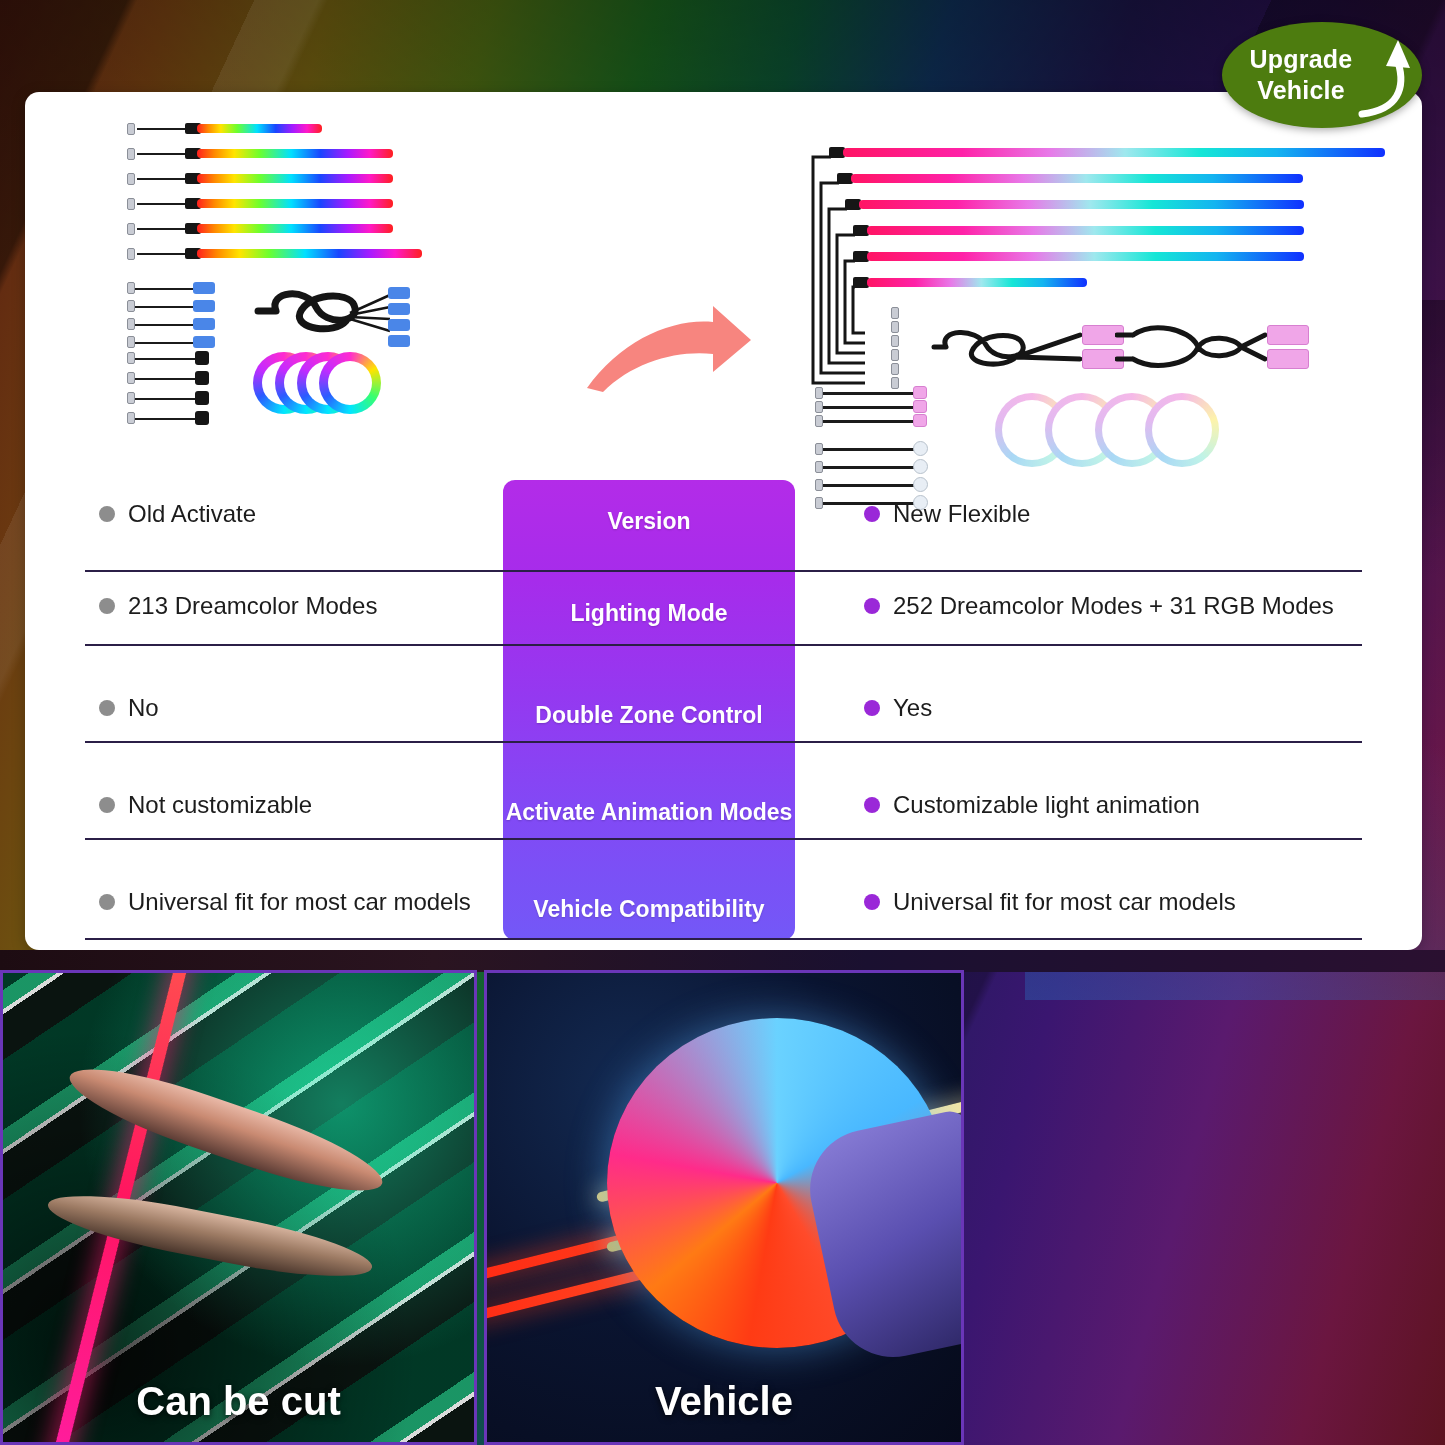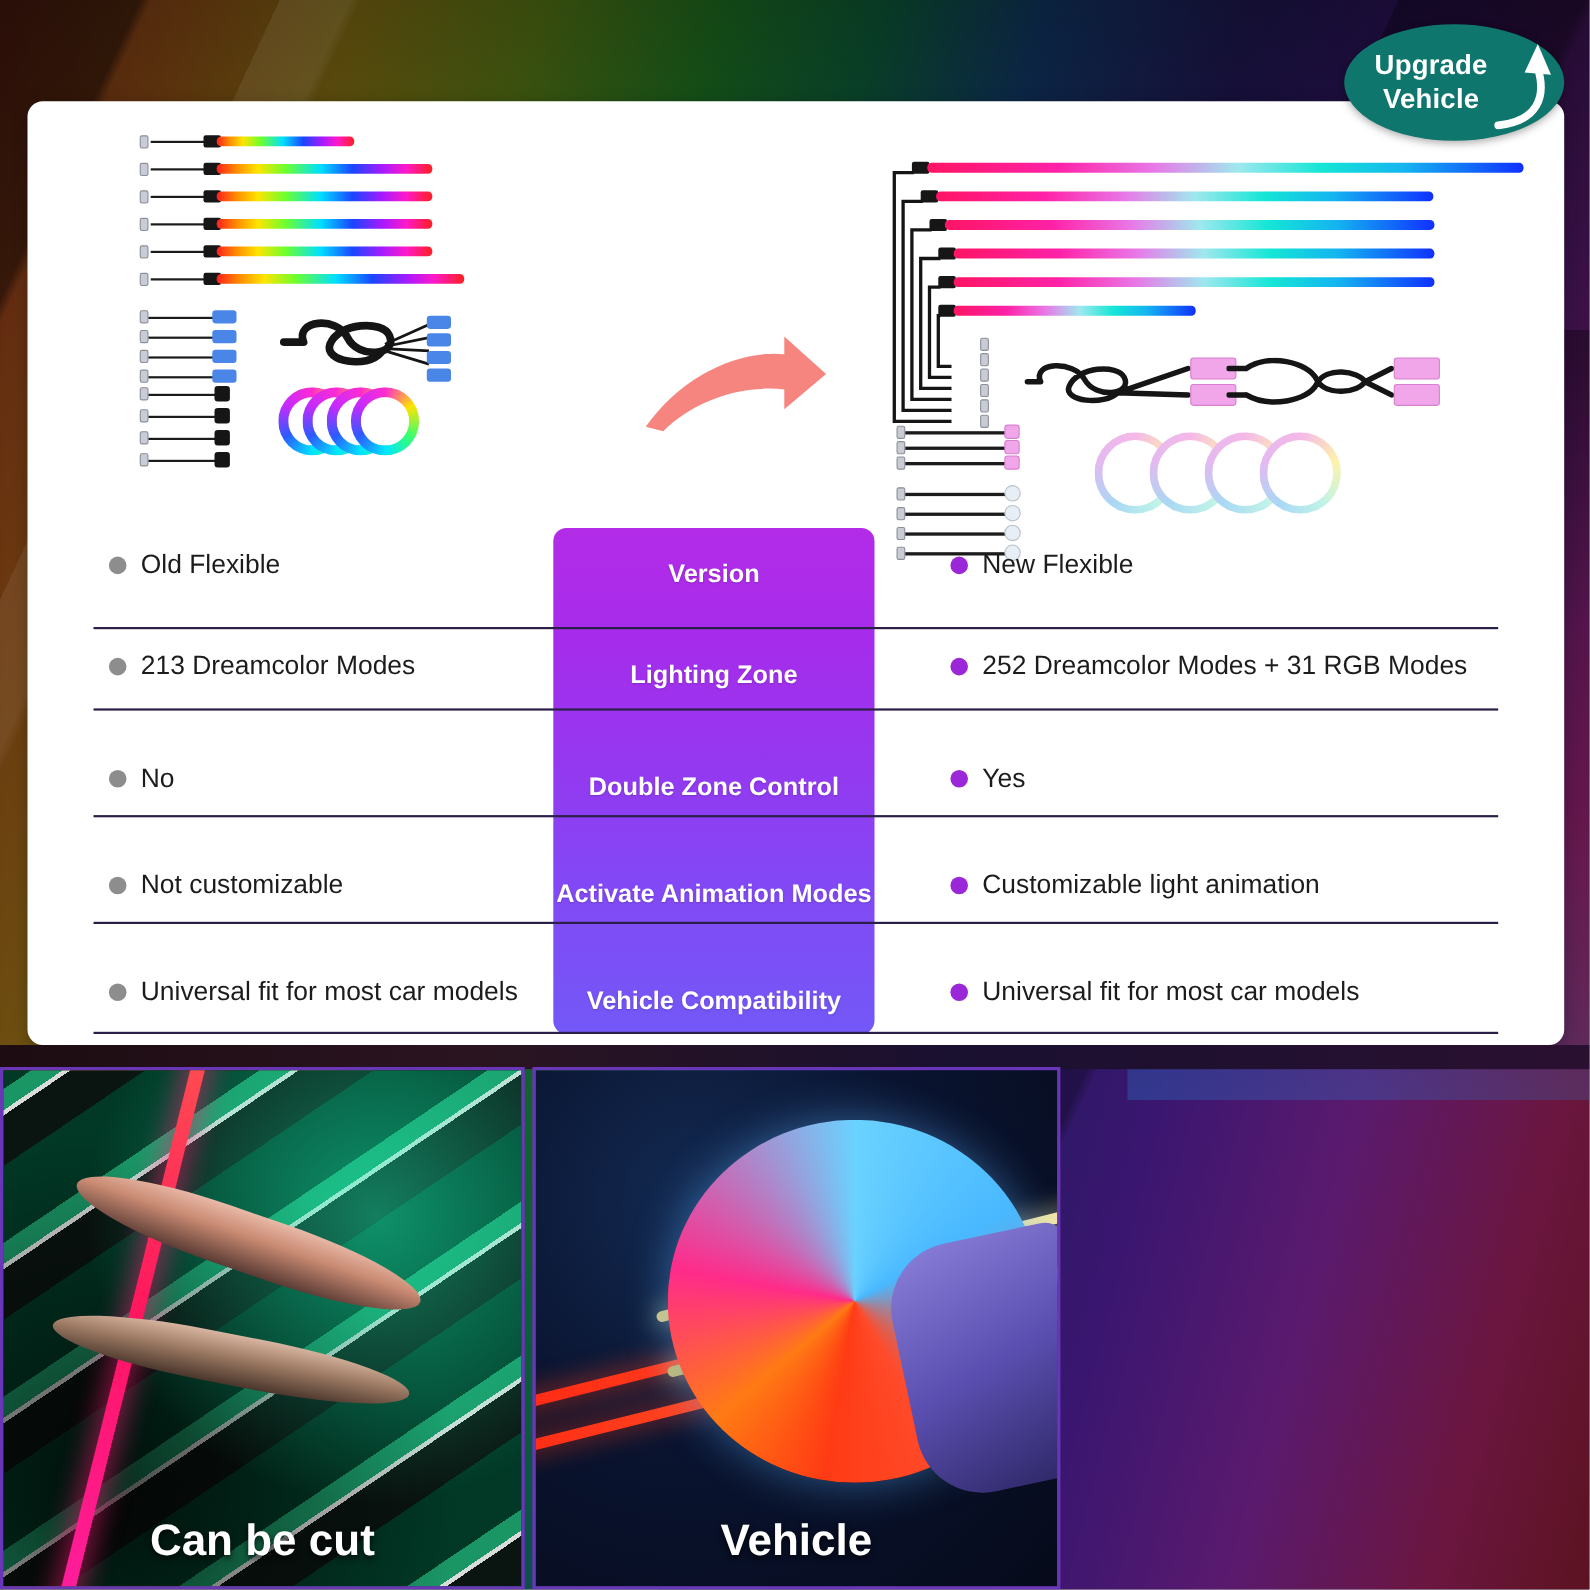--- a/index.html
+++ b/index.html
@@ -40,21 +40,21 @@
   #card {
     position:absolute; left:25px; top:92px; width:1397px; height:858px;
     background:#ffffff; border-radius:14px;
     box-shadow:0 3px 14px rgba(0,0,0,.25);
     overflow:hidden;
   }
 
   
   #badge {
     position:absolute; left:1222px; top:22px; width:200px; height:106px;
-    background:#0f766e; border-radius:50%;
+    background:#4d7c0f; border-radius:50%;
     box-shadow:0 2px 8px rgba(0,0,0,.35);
     z-index:30;
   }
   #badge .btxt {
     position:absolute; left:14px; top:22px; width:130px;
     text-align:center; color:#fff; font-weight:bold; font-size:25px;
     line-height:31px; letter-spacing:.2px;
   }
   #badge svg { position:absolute; right:10px; top:10px; }
 
@@ -426,36 +426,36 @@
       <div class="coil-new" style="left:150px;top:0;"></div>
     </div>
   </div>
 
   <div id="table">
     <div class="centercol"></div>
 
     <div class="row" style="top:0;">
       <div class="cellL" style="top:28px;">
         <span class="dotg"></span>
-        <span class="ltxt">Old Flexible</span>
+        <span class="ltxt">Old Activate</span>
       </div>
       <div class="cellC" style="top:36px;">Version</div>
       <div class="cellR" style="top:28px;">
         <span class="dotp"></span>
         <span class="ltxt">New Flexible</span>
       </div>
       <div class="sep"></div>
     </div>
 
     <div class="row" style="top:62px;height:112px;">
       <div class="cellL" style="top:58px;">
         <span class="dotg"></span>
         <span class="ltxt">213 Dreamcolor Modes</span>
       </div>
-      <div class="cellC" style="top:66px;">Lighting Zone</div>
+      <div class="cellC" style="top:66px;">Lighting Mode</div>
       <div class="cellR" style="top:58px;">
         <span class="dotp"></span>
         <span class="ltxt">252 Dreamcolor Modes + 31 RGB Modes</span>
       </div>
       <div class="sep"></div>
     </div>
 
     <div class="row" style="top:174px;height:97px;">
       <div class="cellL" style="top:48px;">
         <span class="dotg"></span>

